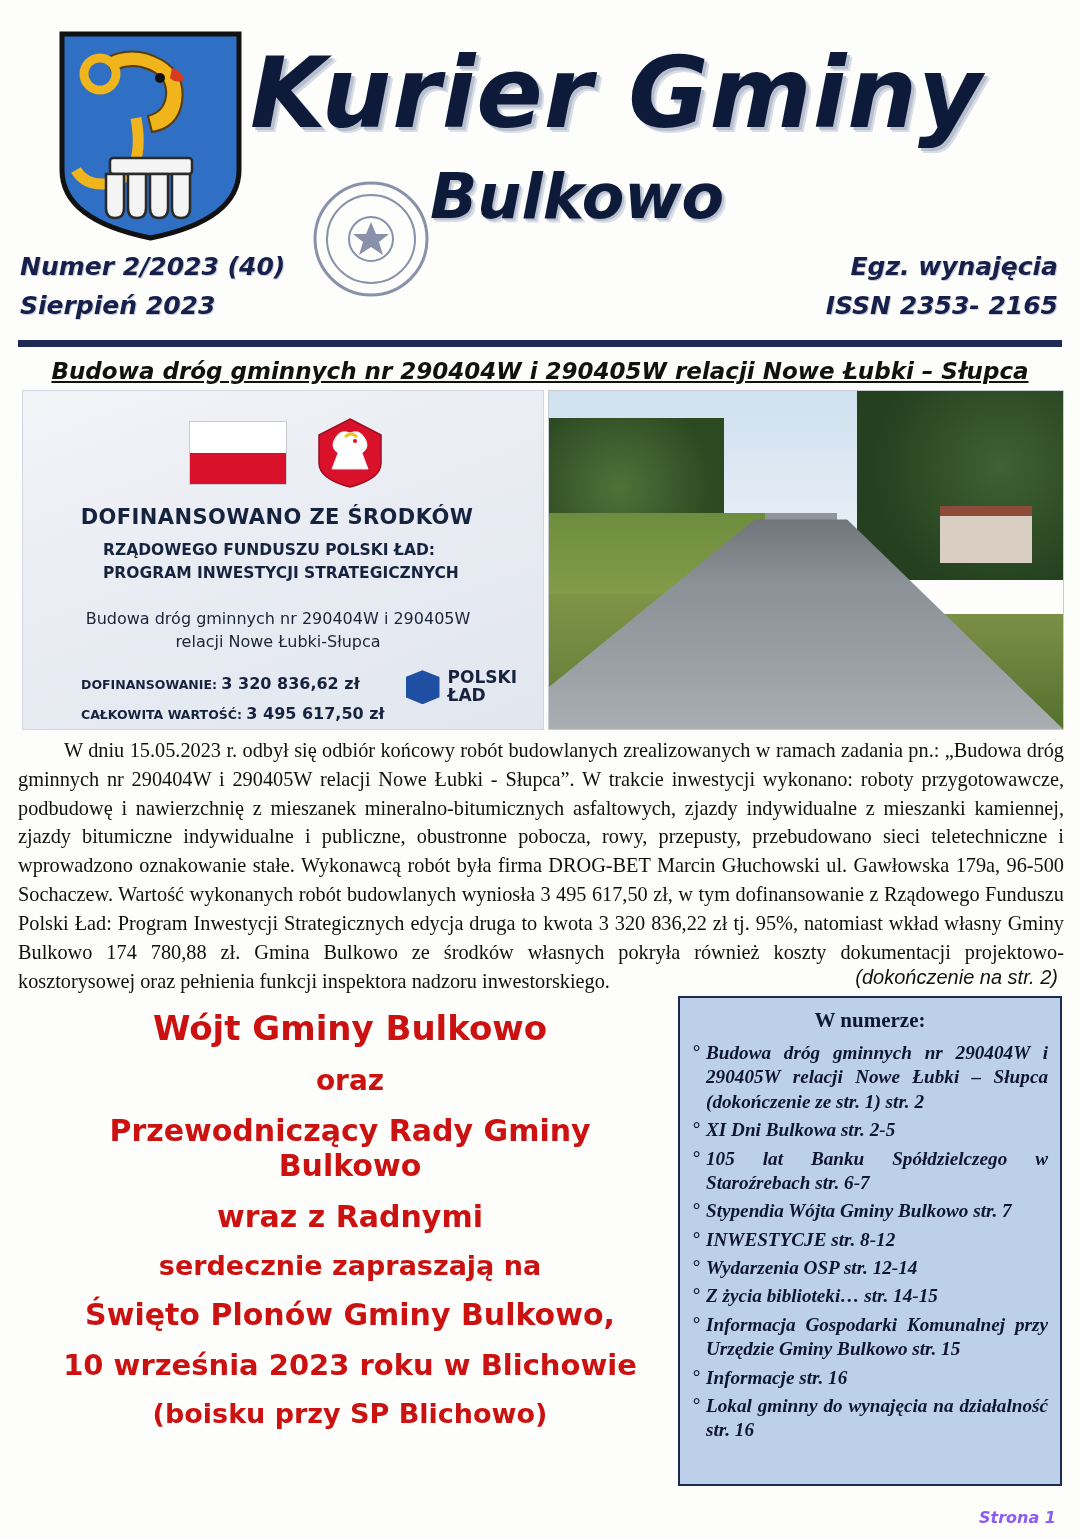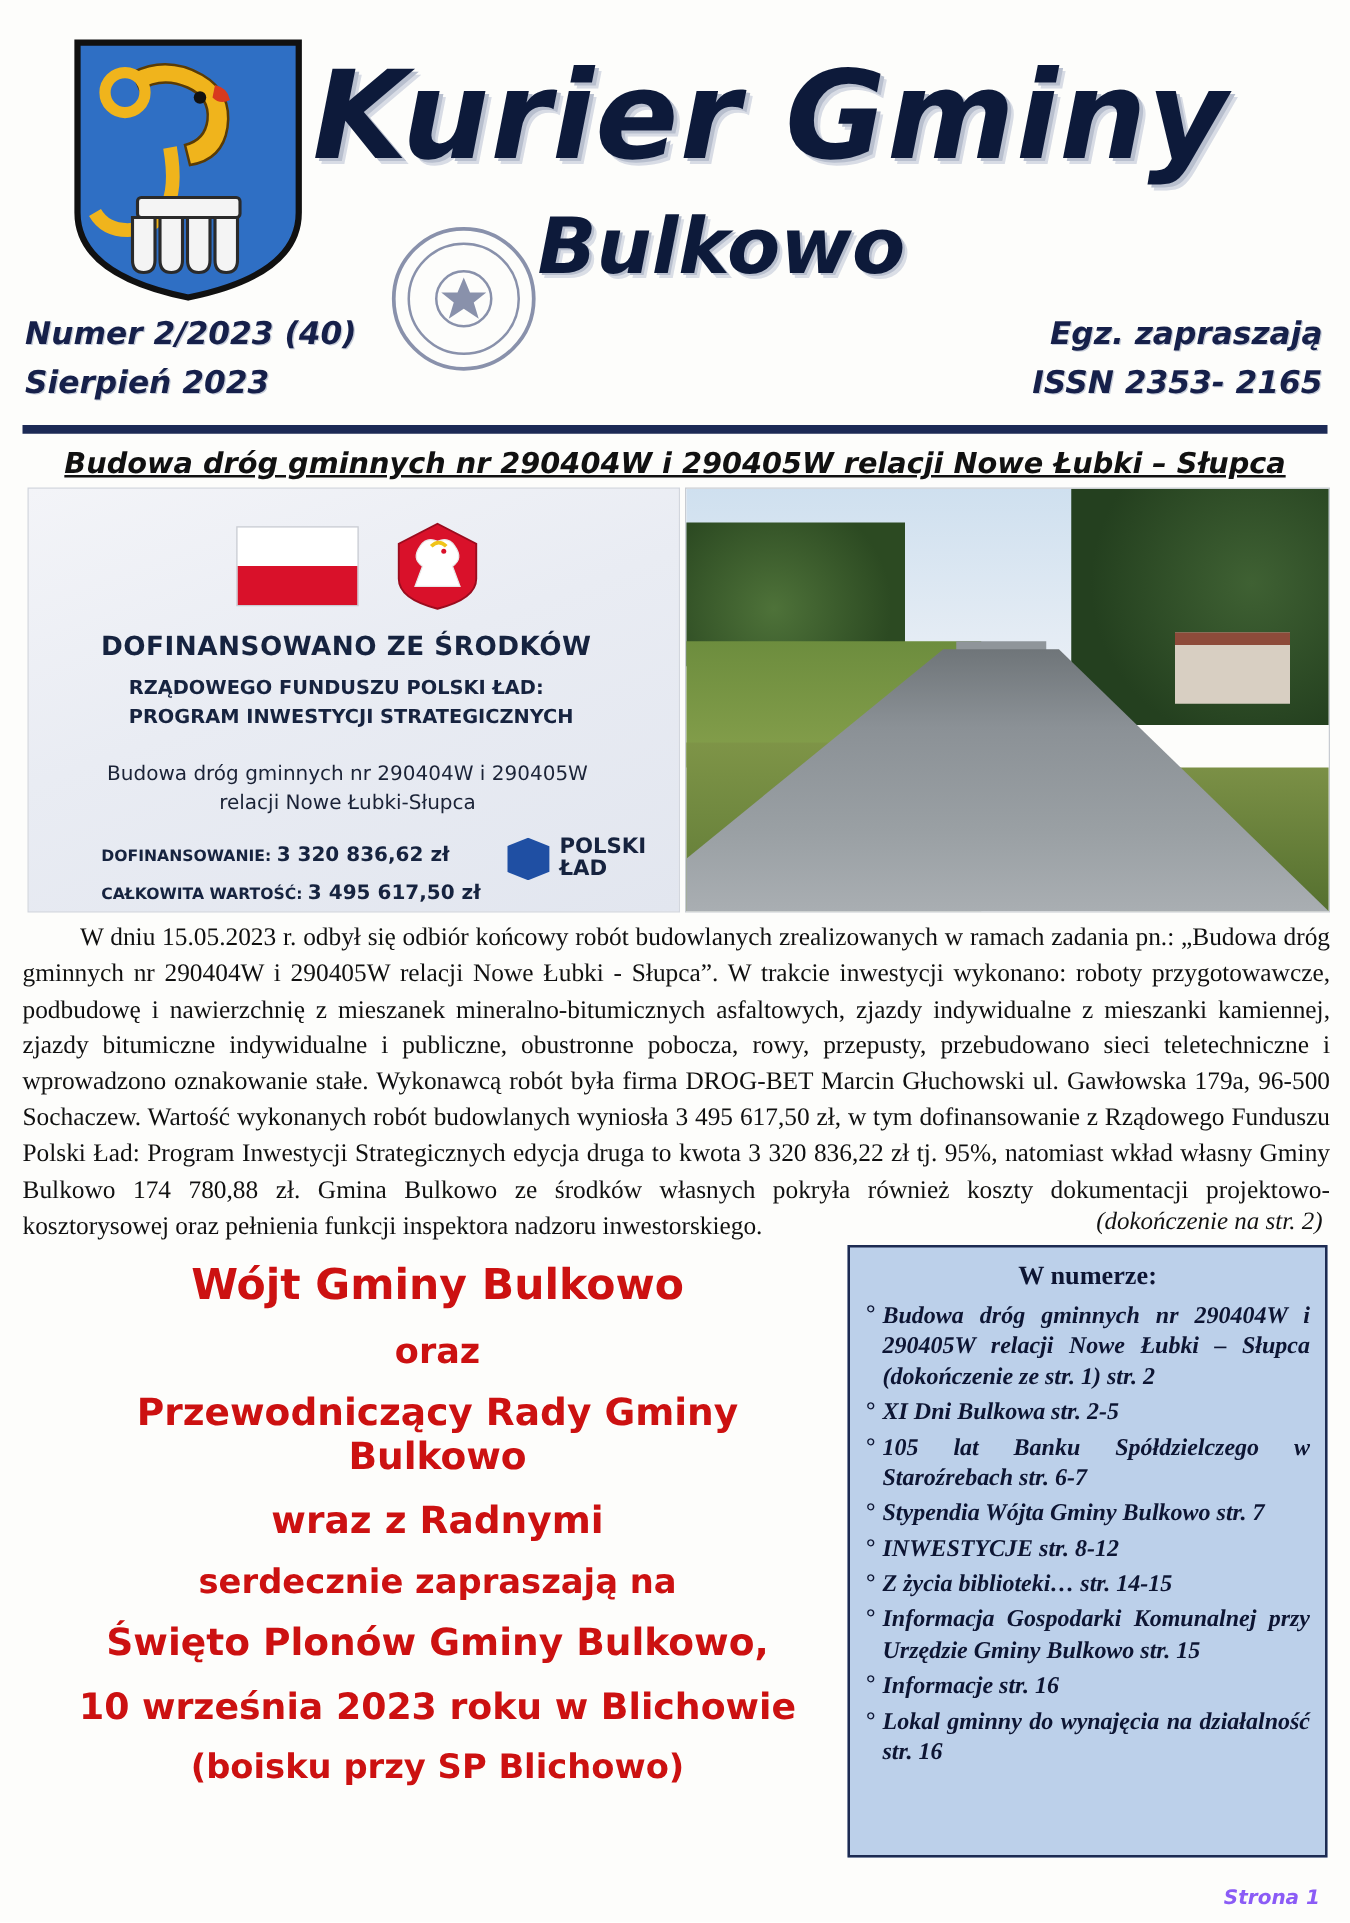--- a/index.html
+++ b/index.html
@@ -243,21 +243,21 @@
     font-family: "Liberation Serif", serif;
     font-size: 20.3px;
     line-height: 1.42;
     text-align: justify;
     text-indent: 46px;
     color: #101010;
   }
   .contd {
     position: absolute;
     right: 22px; top: 966px;
-    font-family: Liberation Serif, serif;
+    font-family: Liberation Sans, sans-serif;
     font-style: italic;
     font-size: 20px;
   }
 
   
   .invite {
     position: absolute;
     left: 40px; top: 1008px;
     width: 620px;
     text-align: center;
@@ -380,21 +380,21 @@
         <path d="M61 44 l5 12 h13 l-10 8 4 13 -12 -8 -12 8 4 -13 -10 -8 h13 z" fill="#2b3a6b"></path>
       </svg>
     </div>
 
     <div class="issue-left">
       <div>Numer 2/2023 (40)</div>
       <div>Sierpień 2023</div>
     </div>
 
     <div class="issue-right">
-      <div>Egz. zapraszają</div>
+      <div>Egz. wynajęcia</div>
       <div>ISSN 2353- 2165</div>
     </div>
   </div>
 
   <div class="rule-top"></div>
 
   <div class="headline">Budowa dróg gminnych nr 290404W i 290405W relacji Nowe Łubki – Słupca</div>
 
   <div class="plaque">
     <div class="flag"></div>
@@ -461,20 +461,21 @@
   </div>
 
   <div class="toc">
     <h3>W numerze:</h3>
     <ul>
       <li>Budowa dróg gminnych nr 290404W i 290405W relacji Nowe Łubki – Słupca (dokończenie ze str. 1) str. 2</li>
       <li>XI Dni Bulkowa str. 2-5</li>
       <li>105 lat Banku Spółdzielczego w Staroźrebach str. 6-7</li>
       <li>Stypendia Wójta Gminy Bulkowo str. 7</li>
       <li>INWESTYCJE str. 8-12</li>
+      <li>Wydarzenia OSP str. 12-14</li>
       <li>Z życia biblioteki… str. 14-15</li>
       <li>Informacja Gospodarki Komunalnej przy Urzędzie Gminy Bulkowo str. 15</li>
       <li>Informacje str. 16</li>
       <li>Lokal gminny do wynajęcia na działalność str. 16</li>
     </ul>
   </div>
 
   <div class="page-num">Strona 1</div>
 </div>
 

